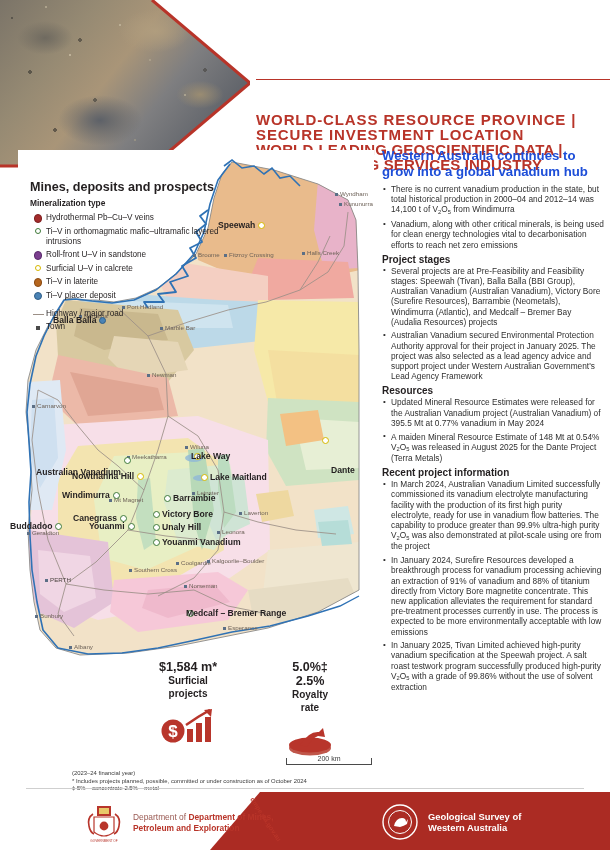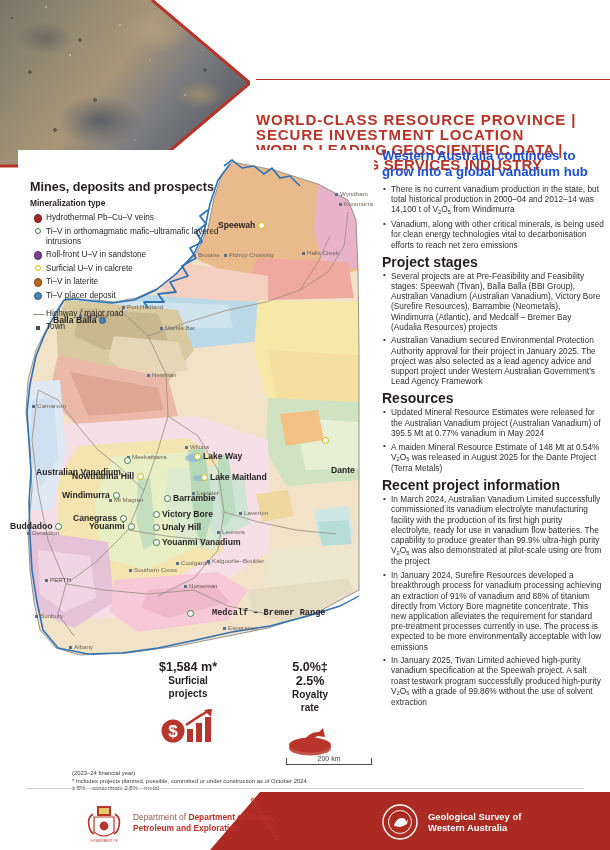--- a/index.html
+++ b/index.html
@@ -125,21 +125,21 @@
   .gswa .txt{font-size:9.4px;font-weight:bold;color:#ffffff;line-height:11.5px;}
   .url{
     position:absolute;left:255px;top:796px;
     font-size:6.6px;color:#b83429;font-weight:bold;
     transform:rotate(57deg);transform-origin:left top;white-space:nowrap;
   }
 
   
   .rcol{position:absolute;left:382px;top:148px;width:222px;}
   .rcol h2{margin:0 0 5px;font-size:13.2px;line-height:15.5px;font-weight:bold;color:#1d4ed8;}
-  .rcol h5{margin:4px 0 1px;font-size:14px;font-weight:bold;color:#231f20;}
+  .rcol h5{margin:4px 0 1px;font-size:10px;font-weight:bold;color:#231f20;}
   .rcol ul{margin:0;padding:0;list-style:none;}
   .rcol li{
     position:relative;padding-left:9px;margin-bottom:3.5px;
     font-size:8.3px;line-height:10.2px;color:#2f2f2f;text-align:left;
   }
   .rcol li:before{content:"\2022";position:absolute;left:1px;top:-0.5px;font-size:8px;color:#2f2f2f;}
   sub{font-size:70%;vertical-align:baseline;position:relative;top:1.4px;}
 </style>
 </head>
 <body>
@@ -323,35 +323,35 @@
       <div class="mlabel" style="top: 321px; left: 54px; visibility: visible;">Nowthanna Hill</div>
       <div class="msym" style="left: 94.5px; top: 341.5px; background: rgb(255, 255, 255); border: 1.6px solid rgb(63, 122, 58);"></div>
       <div class="mlabel" style="top: 340px; left: 44px; visibility: visible;">Windimurra</div>
       <div class="msym" style="left: 101.5px; top: 364.5px; background: rgb(255, 255, 255); border: 1.6px solid rgb(63, 122, 58);"></div>
       <div class="mlabel" style="top: 363px; left: 55px; visibility: visible;">Canegrass</div>
       <div class="msym" style="left: 36.5px; top: 372.5px; background: rgb(255, 255, 255); border: 1.6px solid rgb(63, 122, 58);"></div>
       <div class="mlabel" style="top: 371px; left: -8px; visibility: visible;">Buddadoo</div>
       <div class="msym" style="left: 109.5px; top: 372.5px; background: rgb(255, 255, 255); border: 1.6px solid rgb(63, 122, 58);"></div>
       <div class="mlabel" style="top: 371px; left: 71px; visibility: visible;">Youanmi</div>
       <div class="msym" style="left: 175.5px; top: 302.5px; background: rgb(255, 255, 255); border: 1.6px solid rgb(214, 184, 0);"></div>
-      <div class="mlabel" style="top: 301px; left: 185px;">Lake Way</div>
+      <div class="mlabel" style="top: 301px; left: 173px;">Lake Way</div>
       <div class="msym" style="left: 182.5px; top: 323.5px; background: rgb(255, 255, 255); border: 1.6px solid rgb(214, 184, 0);"></div>
       <div class="mlabel" style="top: 322px; left: 192px;">Lake Maitland</div>
       <div class="msym" style="left: 145.5px; top: 344.5px; background: rgb(255, 255, 255); border: 1.6px solid rgb(63, 122, 58);"></div>
       <div class="mlabel" style="top: 343px; left: 155px;">Barrambie</div>
       <div class="msym" style="left: 134.5px; top: 360.5px; background: rgb(255, 255, 255); border: 1.6px solid rgb(63, 122, 58);"></div>
       <div class="mlabel" style="top: 359px; left: 144px;">Victory Bore</div>
       <div class="msym" style="left: 134.5px; top: 373.5px; background: rgb(255, 255, 255); border: 1.6px solid rgb(63, 122, 58);"></div>
       <div class="mlabel" style="top: 372px; left: 144px;">Unaly Hill</div>
       <div class="msym" style="left: 134.5px; top: 388.5px; background: rgb(255, 255, 255); border: 1.6px solid rgb(63, 122, 58);"></div>
       <div class="mlabel" style="top: 387px; left: 144px;">Youanmi Vanadium</div>
       <div class="msym" style="left: 303.5px; top: 286.5px; background: rgb(255, 255, 255); border: 1.6px solid rgb(214, 184, 0);"></div>
       <div class="mlabel" style="top: 285px; left: 313px; margin-top: 30px;">Dante</div>
       <div class="msym" style="left: 168.5px; top: 459.5px; background: rgb(255, 255, 255); border: 1.6px solid rgb(63, 122, 58);"></div>
-      <div class="mlabel" style="top: 458px; left: 194px; font-family: Liberation Mono, monospace;">Medcalf – Bremer Range</div>
+      <div class="mlabel" style="top: 458px; left: 168px;">Medcalf – Bremer Range</div>
     </div>
 
   <div class="legend">
     <h3>Mines, deposits and prospects</h3>
     <h4>Mineralization type</h4>
     <div id="legend-items">
         <div class="lg-row">
           <span class="lg-sym">
             <span class="dot" style="background: rgb(163, 43, 43); border: 1.4px solid rgb(125, 31, 31);"></span>
           </span>

